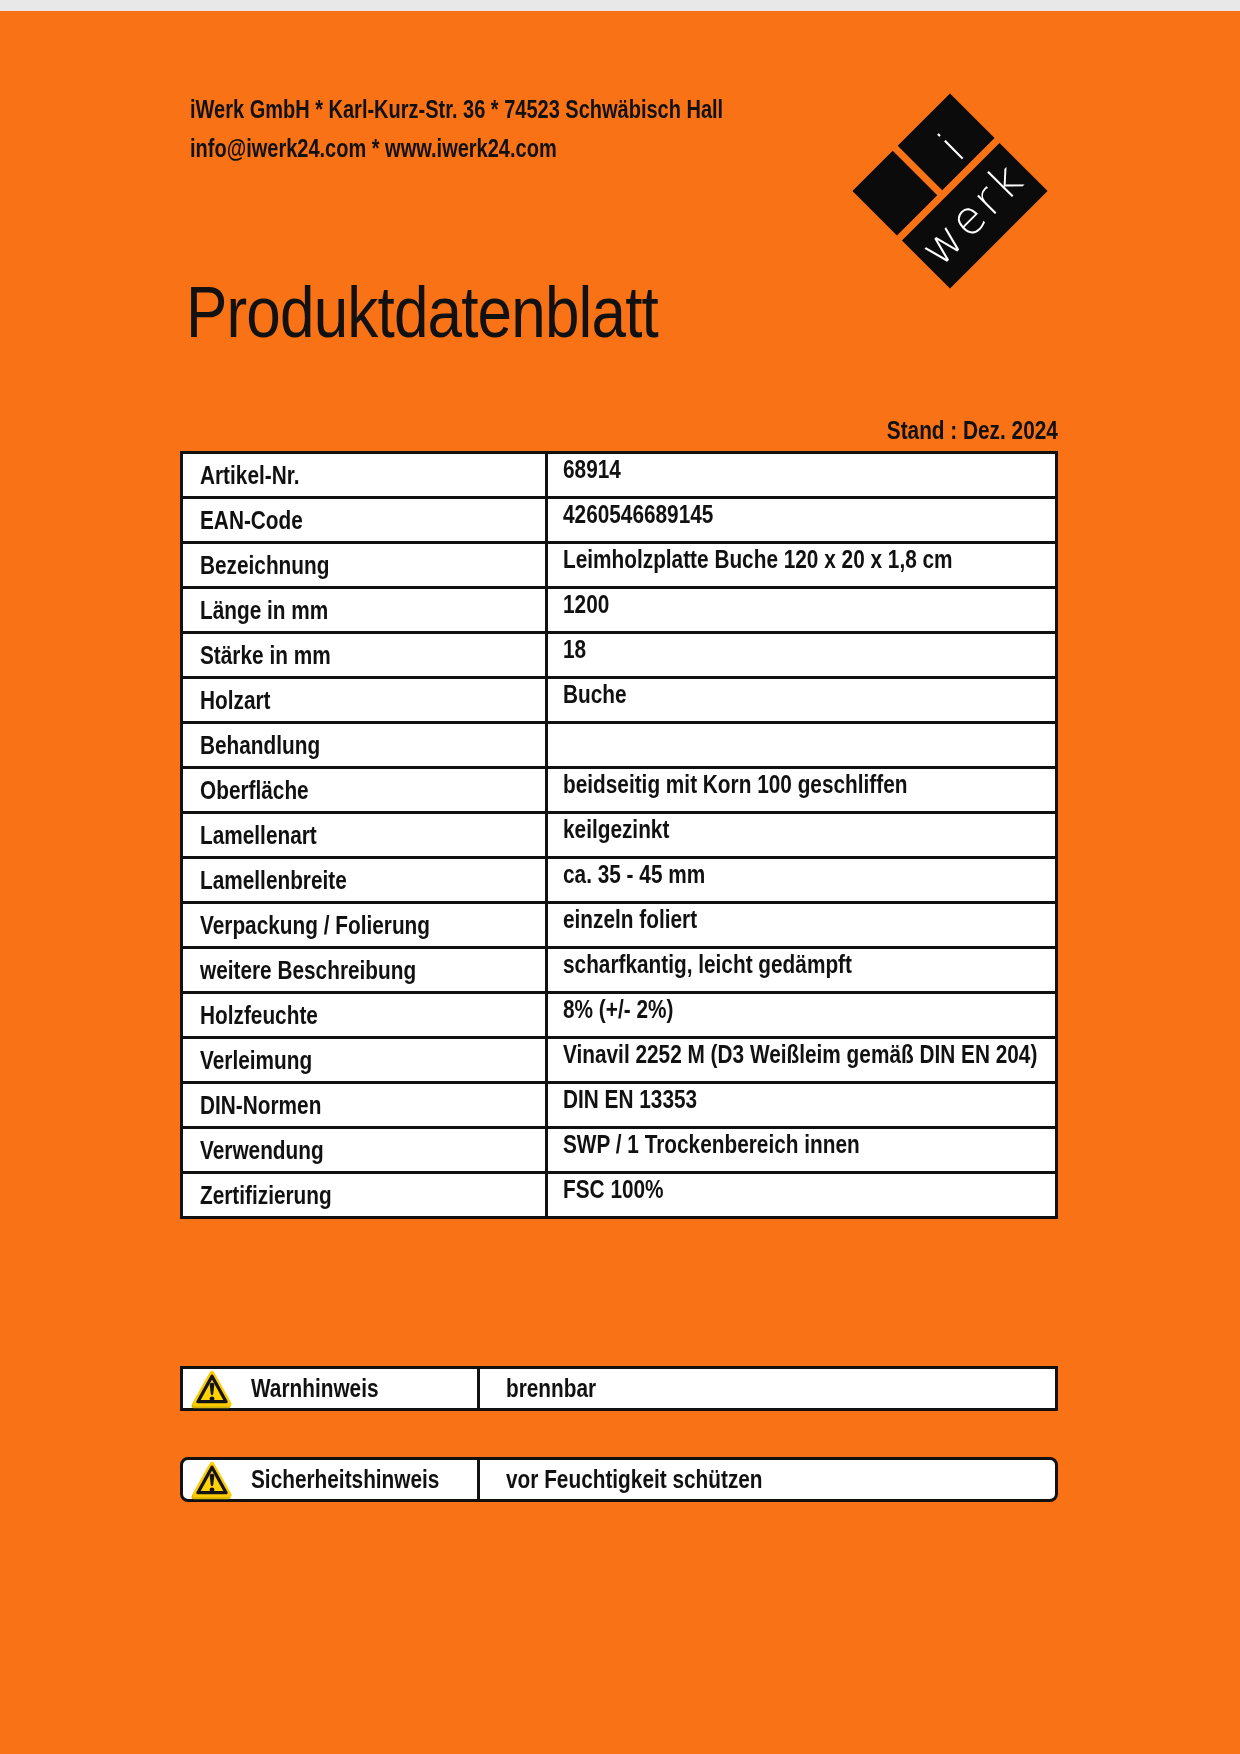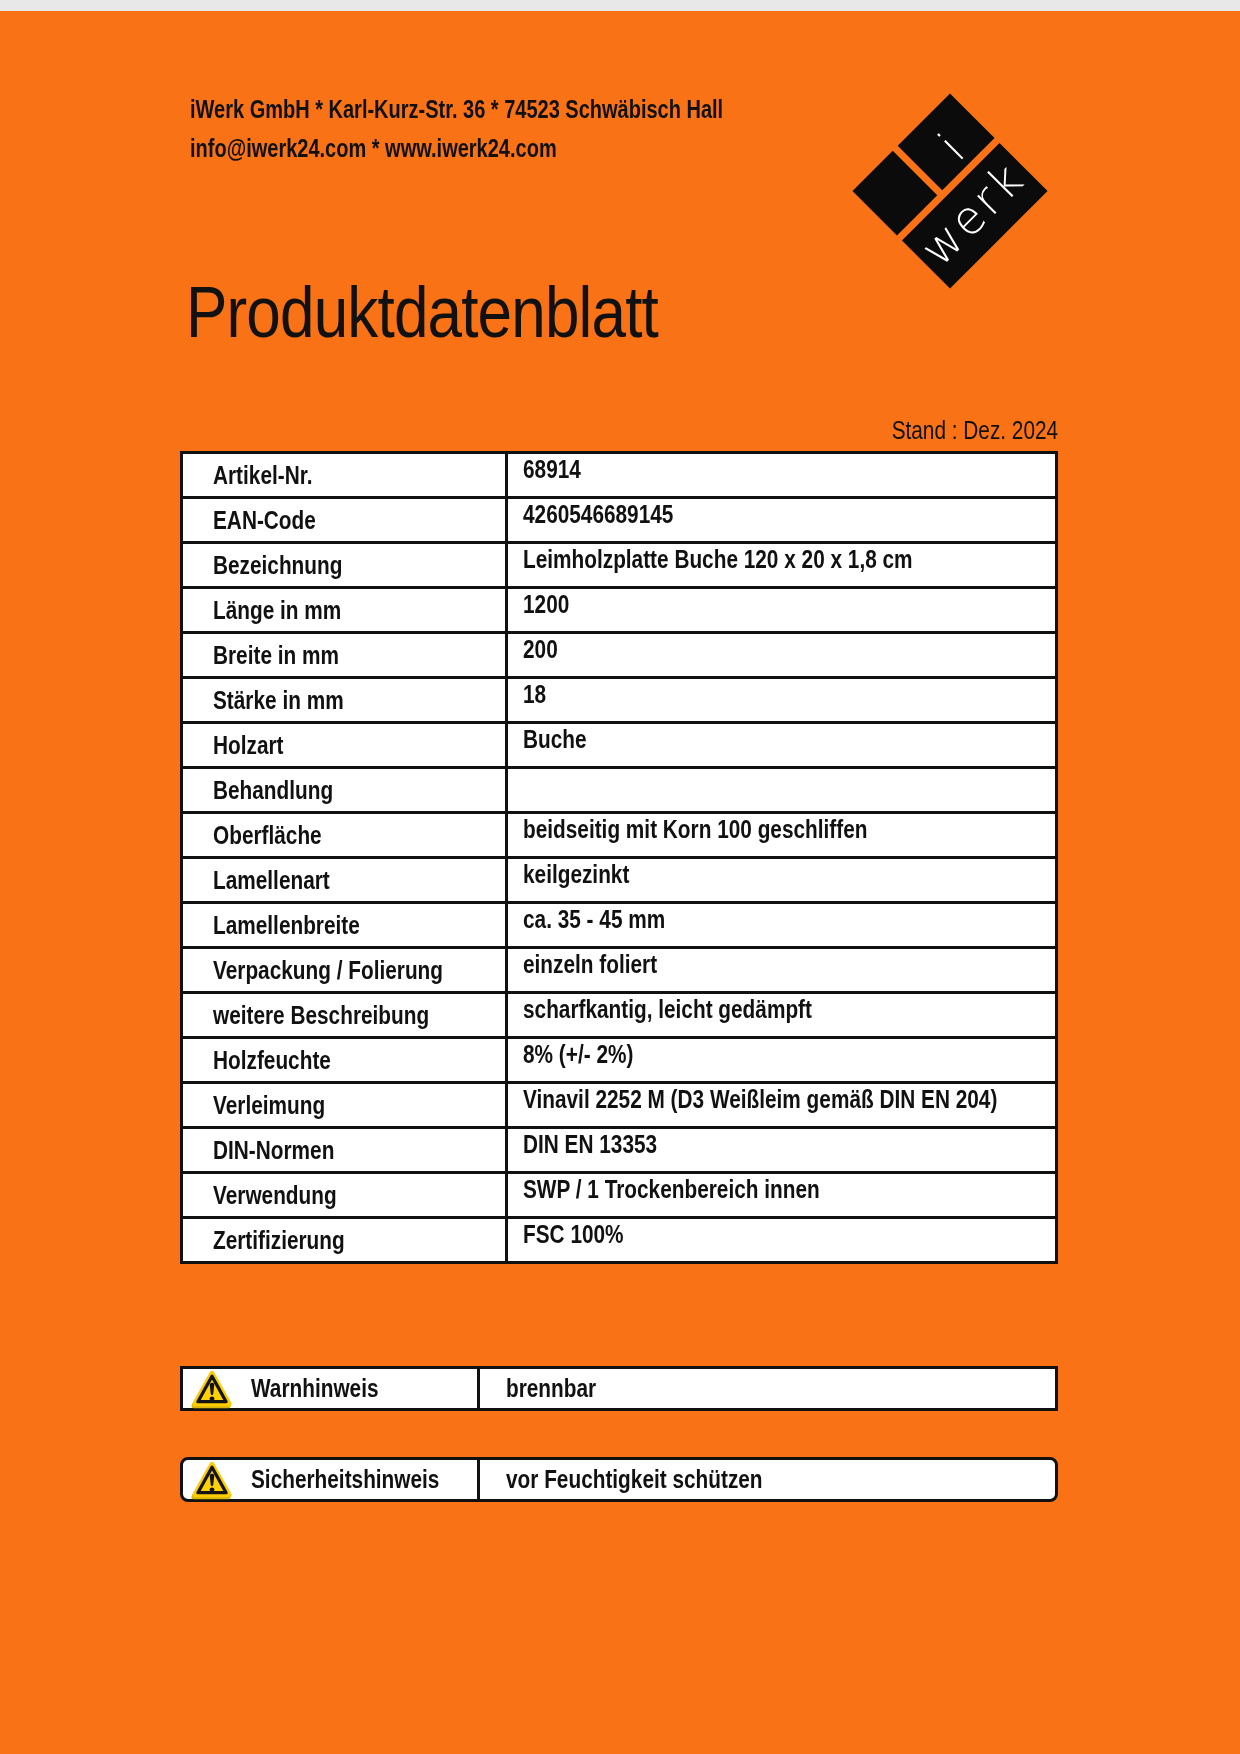--- a/index.html
+++ b/index.html
@@ -23,27 +23,27 @@
   .logo .tl  { left:0;    top:0;    width:57px;  height:63px; }
   .logo .tr  { left:64px; top:0;    width:74px;  height:63px; display:flex; align-items:flex-end; justify-content:center; }
   .logo .bot { left:0;    top:70px; width:138px; height:68px; display:flex; align-items:center; justify-content:center; }
   .logo-i    { font-family:"DejaVu Sans","Liberation Sans",sans-serif; font-weight:200; font-size:46px; line-height:1; padding-bottom:1px; }
   .logo-werk { font-family:"DejaVu Sans","Liberation Sans",sans-serif; font-weight:200; font-size:46px; letter-spacing:3px; transform:translateY(-3px); }
 
   
   .title { position:absolute; left:186px; top:264px; font-size:73px; font-weight:400; line-height:1; }
 
   
-  .stand { position:absolute; left:180px; top:404px; width:878px; text-align:right; font-size:26px; font-weight:400; }
+  .stand { position:absolute; left:180px; top:404px; width:878px; text-align:right; font-size:26px; font-weight:700; }
 
   
   .ptable { position:absolute; left:180px; top:440px; width:878px; border:3px solid #111; box-sizing:border-box; background:#fff; }
   .trow { display:flex; height:42px; border-top:3px solid #111; }
   .trow:first-child { border-top:none; }
-  .tlabel { width:325px; box-sizing:border-box; border-right:3px solid #111; display:flex; align-items:center; padding-left:30px; font-size:26px; font-weight:700; }
+  .tlabel { width:365px; box-sizing:border-box; border-right:3px solid #111; display:flex; align-items:center; padding-left:17px; font-size:26px; font-weight:700; }
   .tvalue { flex:1; display:flex; align-items:flex-start; padding-left:15px; font-size:26px; font-weight:700; overflow:hidden; }
 
   
   .notice { position:absolute; left:180px; width:878px; height:45px; border:3px solid #111; box-sizing:border-box; display:flex; background:#fff; }
   .notice.n1 { top:1355px; }
   .notice.n2 { top:1446px;border-radius:8px; }
   .nlabel { width:297px; box-sizing:border-box; border-right:3px solid #111; display:flex; align-items:center; padding-left:9px; font-size:26px; font-weight:700; }
   .nvalue { flex:1; display:flex; align-items:center; padding-left:26px; font-size:26px; font-weight:700; }
   .warn-icon { width:40px; height:37px; margin-right:19px; flex:0 0 auto; filter:drop-shadow(-1px 2px 0 #d8b70a); }
 </style>
@@ -103,28 +103,20 @@
     <div class="trow">
         <div class="tlabel">
           <span class="cond">Länge in mm</span>
         </div>
         <div class="tvalue">
           <span class="cond">1200</span>
         </div>
       </div>
     <div class="trow">
         <div class="tlabel">
-          <span class="cond">Breite in mm</span>
-        </div>
-        <div class="tvalue">
-          <span class="cond">200</span>
-        </div>
-      </div>
-    <div class="trow">
-        <div class="tlabel">
           <span class="cond">Stärke in mm</span>
         </div>
         <div class="tvalue">
           <span class="cond">18</span>
         </div>
       </div>
     <div class="trow">
         <div class="tlabel">
           <span class="cond">Holzart</span>
         </div>

